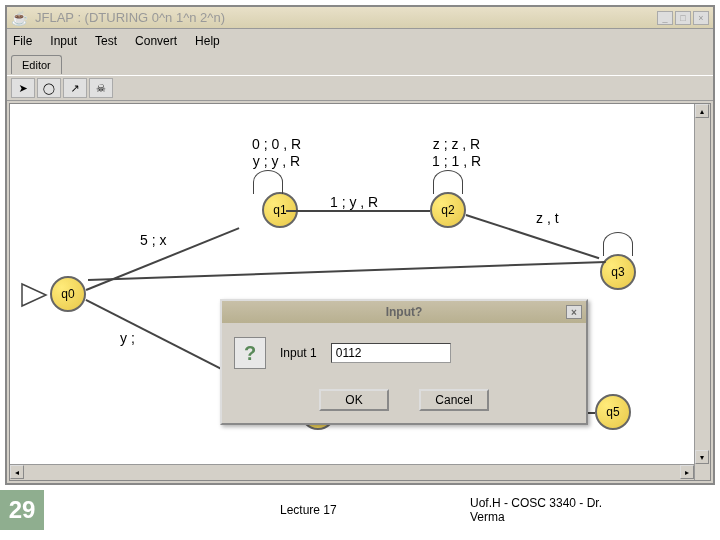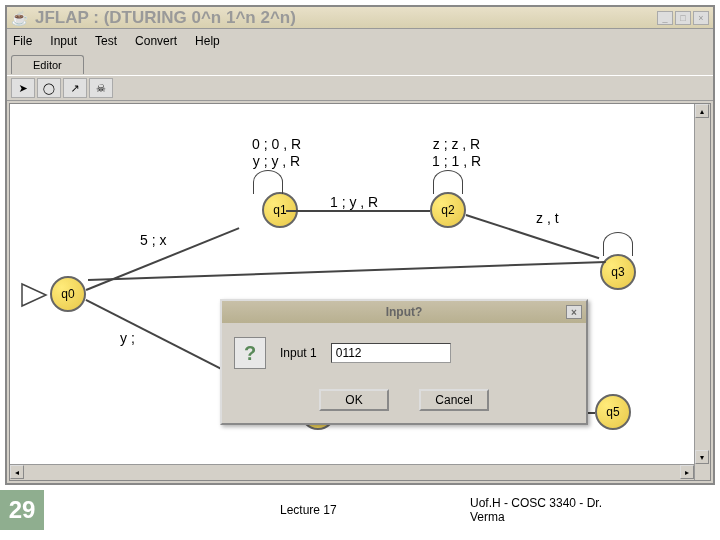--- a/index.html
+++ b/index.html
@@ -1,26 +1,26 @@
 <!DOCTYPE html>
 <html><head>
 <meta charset="utf-8">
 <style>
 *{box-sizing:border-box;margin:0;padding:0;font-family:Arial,sans-serif;font-size:12px}
 body{background:#fff;width:720px;height:540px;position:relative;overflow:hidden}
 .app-window{position:absolute;left:5px;top:5px;width:710px;height:480px;border:2px solid #888;background:#d4d0c8}
 .titlebar{height:22px;background:linear-gradient(#e8e0c8,#d8d0b0);border-bottom:1px solid #999;display:flex;align-items:center;padding:0 4px;position:relative}
 .java-icon{width:18px;height:18px;margin-right:6px;display:flex;align-items:center;justify-content:center;font-size:14px;color:#5382a1}
-.title-text{font-weight:bold;color:#999;font-size:17px}
+.title-text{font-weight:normal;color:#999;font-size:13px}
 .win-controls{position:absolute;right:4px;display:flex;gap:2px}
 .win-btn{width:16px;height:14px;border:1px solid #aaa;background:#ddd;font-size:9px;display:flex;align-items:center;justify-content:center;color:#999}
 .menubar{height:24px;background:#d4d0c8;display:flex;align-items:center;padding:0 6px;gap:18px}
 .menu-item{cursor:pointer}
 .tabbar{height:22px;background:#d4d0c8;padding:2px 4px 0 4px}
-.tab{display:inline-block;background:#d4d0c8;border:1px solid #888;border-bottom:none;padding:3px 21px;font-size:11px;border-radius:3px 3px 0 0}
+.tab{display:inline-block;background:#d4d0c8;border:1px solid #888;border-bottom:none;padding:3px 10px;font-size:11px;border-radius:3px 3px 0 0}
 .toolbar{height:26px;background:#d4d0c8;border-top:1px solid #fff;border-bottom:1px solid #999;display:flex;align-items:center;padding:0 4px;gap:2px}
 .tool-btn{width:24px;height:20px;border:1px solid #aaa;background:#e0e0e0;display:flex;align-items:center;justify-content:center;cursor:pointer;font-size:11px}
 .canvas{position:relative;background:#fff;height:378px;margin:2px;border:1px solid #888;overflow:hidden}
 .state{position:absolute;width:36px;height:36px;border:2px solid #666;border-radius:50%;background:radial-gradient(circle at 30% 30%,#ffeb7a,#e8c84a);display:flex;align-items:center;justify-content:center;font-size:11px}
 .trans-label{position:absolute;font-size:14px;white-space:nowrap;text-align:center;line-height:1.2}
 .self-loop{position:absolute;width:30px;height:24px;border:1.5px solid #444;border-bottom:none;border-radius:50% 50% 0 0}
 .arrow-line{position:absolute;height:1.5px;background:#444}
 .start-arrow{position:absolute;left:10px;top:176px}
 
 .dialog{position:absolute;left:210px;top:195px;width:368px;background:#d4d0c8;border:2px outset #ddd;box-shadow:2px 2px 4px rgba(0,0,0,.3);z-index:10}

